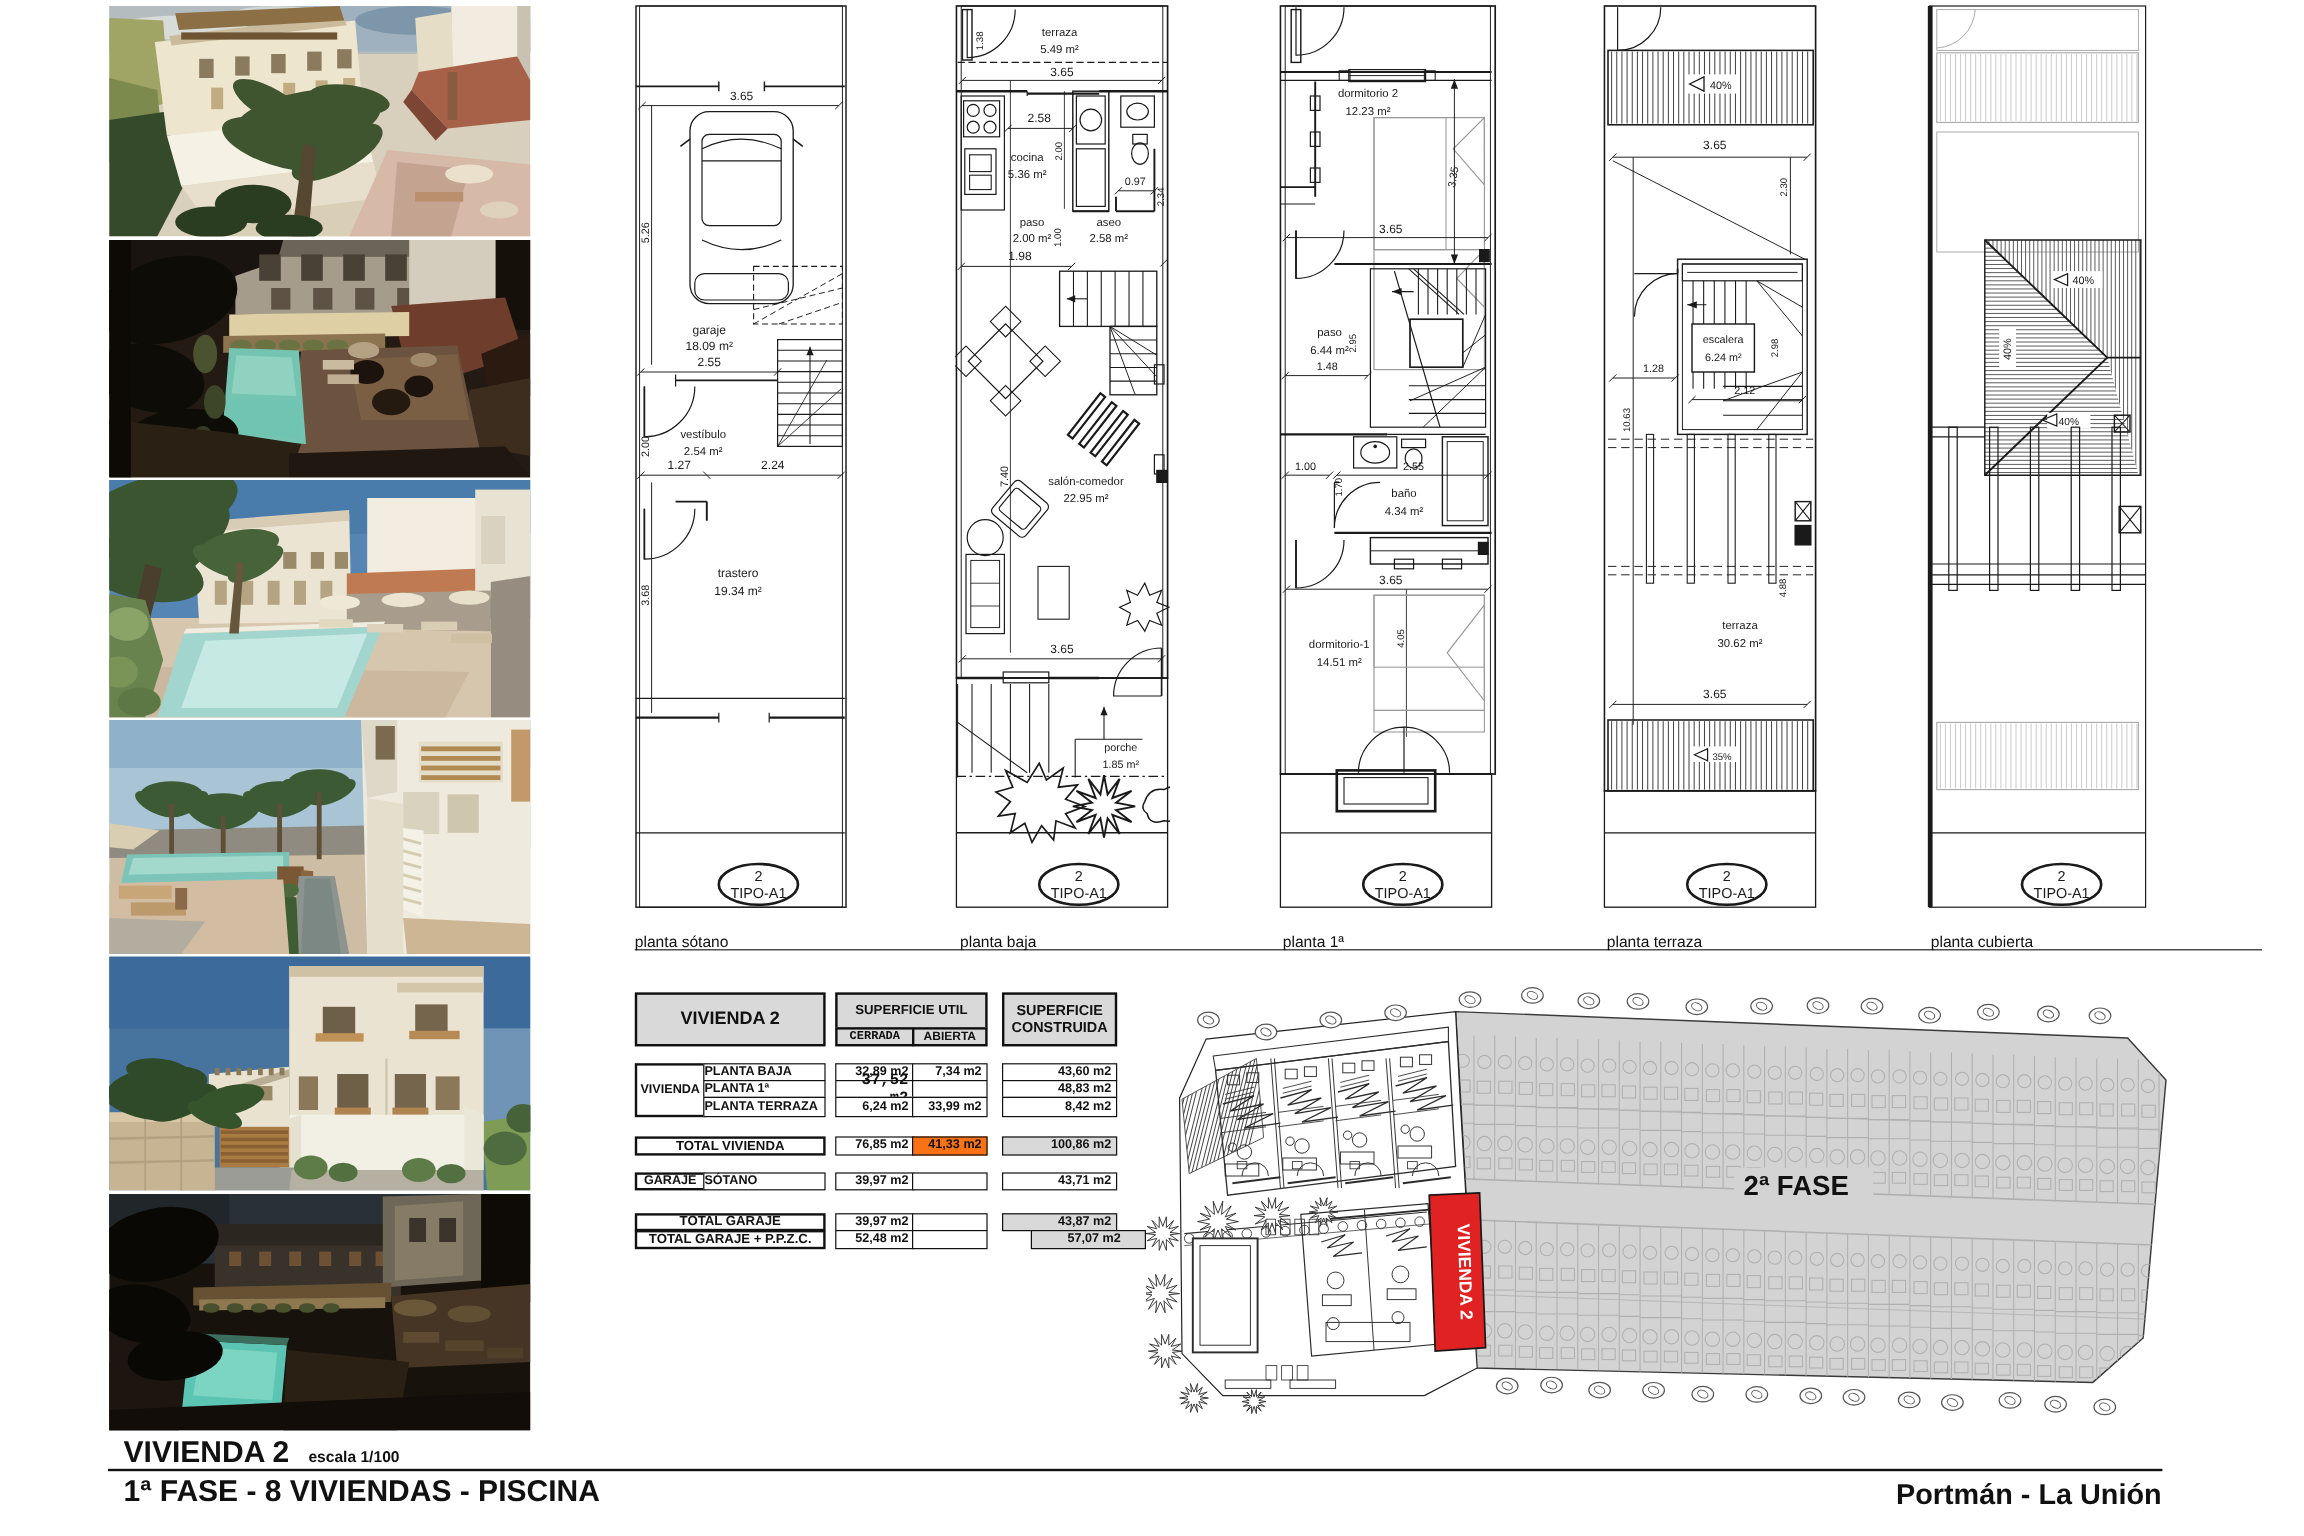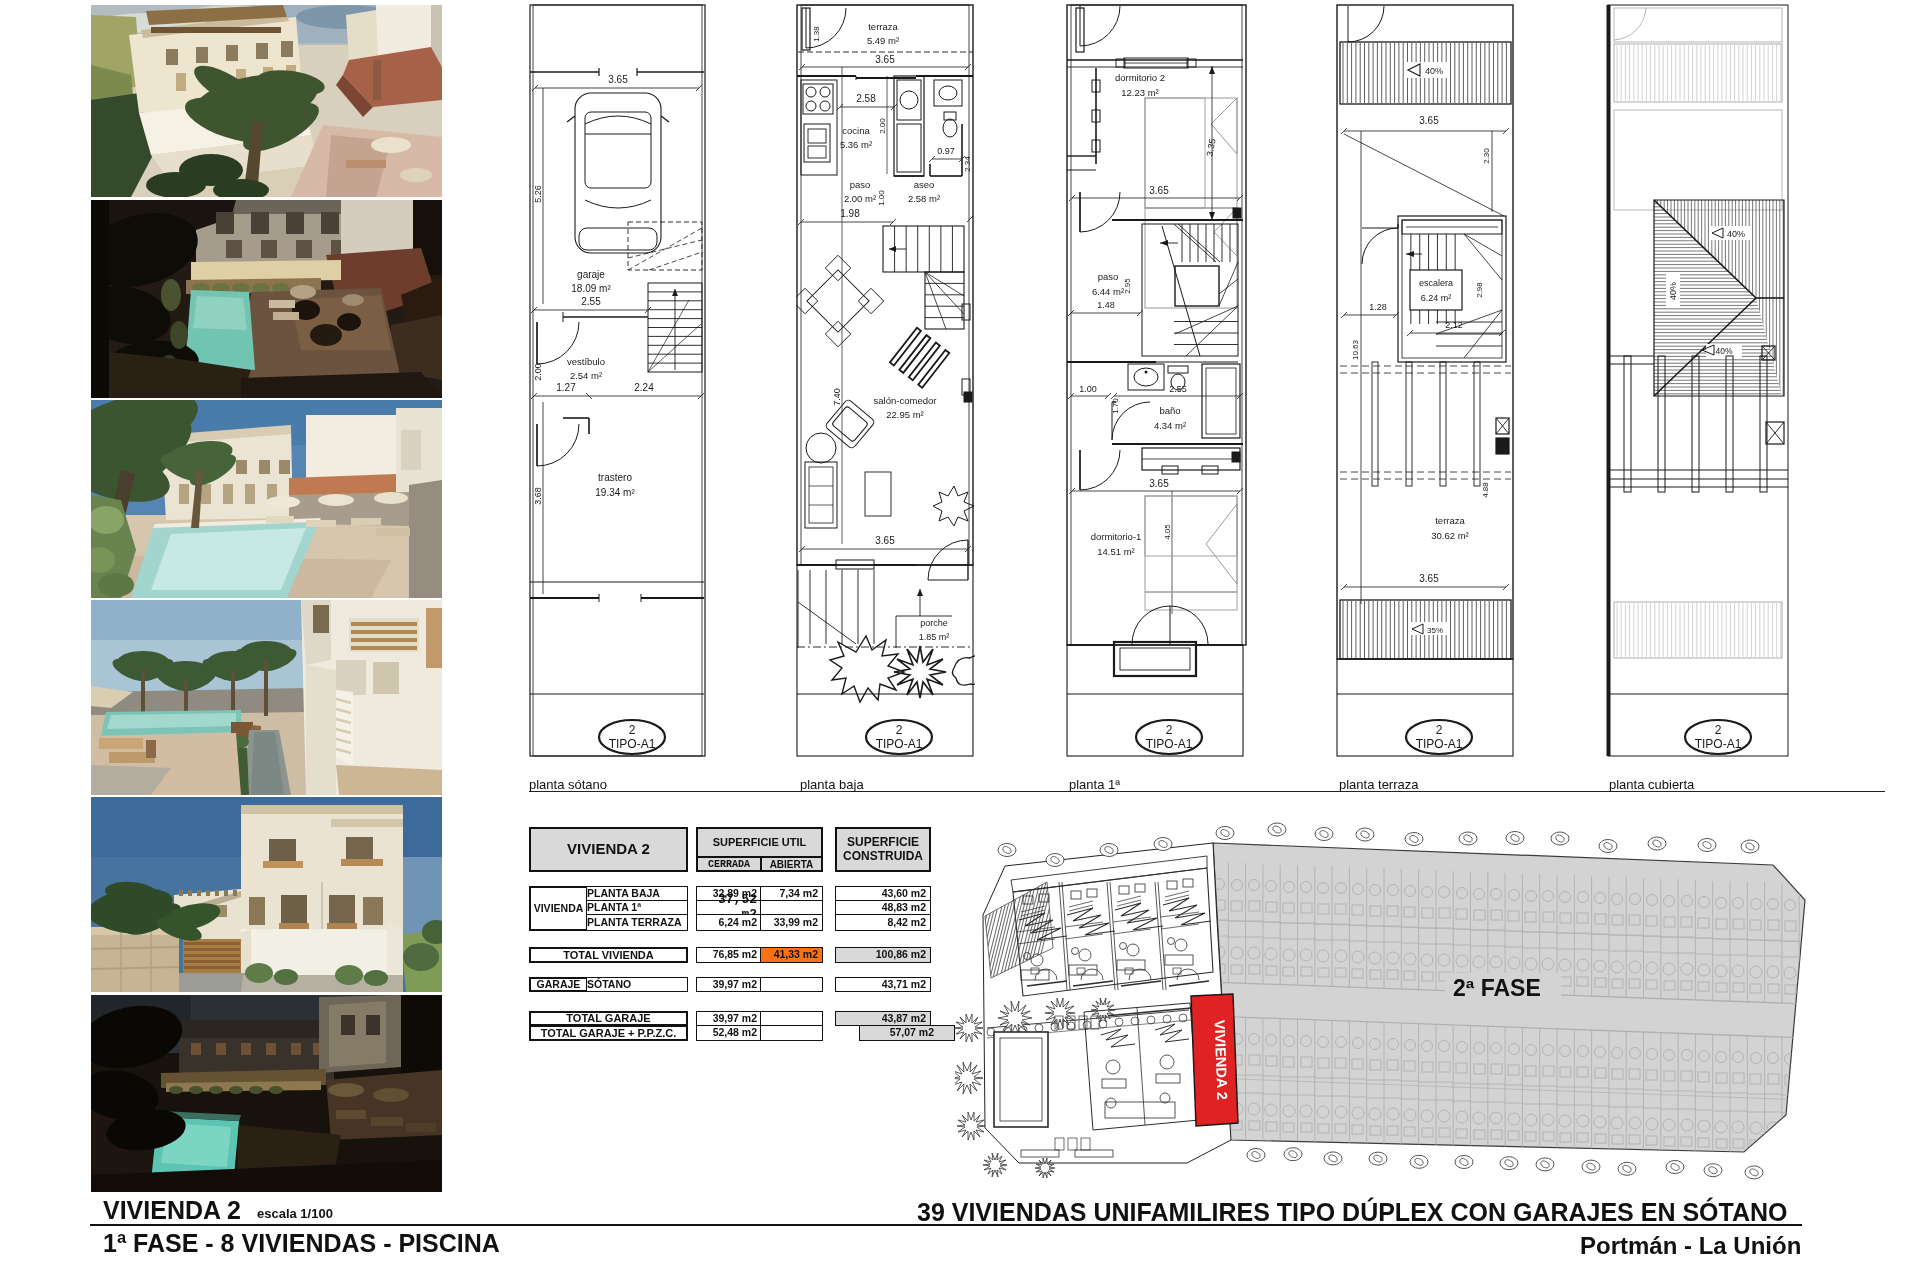--- a/index.html
+++ b/index.html
@@ -1967,17 +1967,16 @@
 </svg>
 
 <div class="abs" style="left:90px;top:1224px;width:1712px;height:2px;background:#111"></div>
 
 <div class="abs" style="left:103px;top:1196px;font-size:25px;font-weight:bold;color:#111;">VIVIENDA 2</div>
 
 <div class="abs" style="left:257px;top:1206px;font-size:13px;font-weight:bold;color:#111;">escala 1/100</div>
 
 <div class="abs" style="left:103px;top:1229px;font-size:25px;font-weight:bold;color:#111;">1ª FASE - 8 VIVIENDAS - PISCINA</div>
 
-<div class="abs" style="left:917px;top:1198px;font-size:25px;font-weight:bold;color:#111;letter-spacing:0px;">39 VIVIENDAS UNIFAMILIRES TIPO DÚPLEX CON GARAJES EN SÓTANO</div>
 
 <div class="abs" style="left:1580px;top:1232px;font-size:24px;font-weight:bold;color:#111;">Portmán - La Unión</div>
 
 </div>
 
 </body></html>

